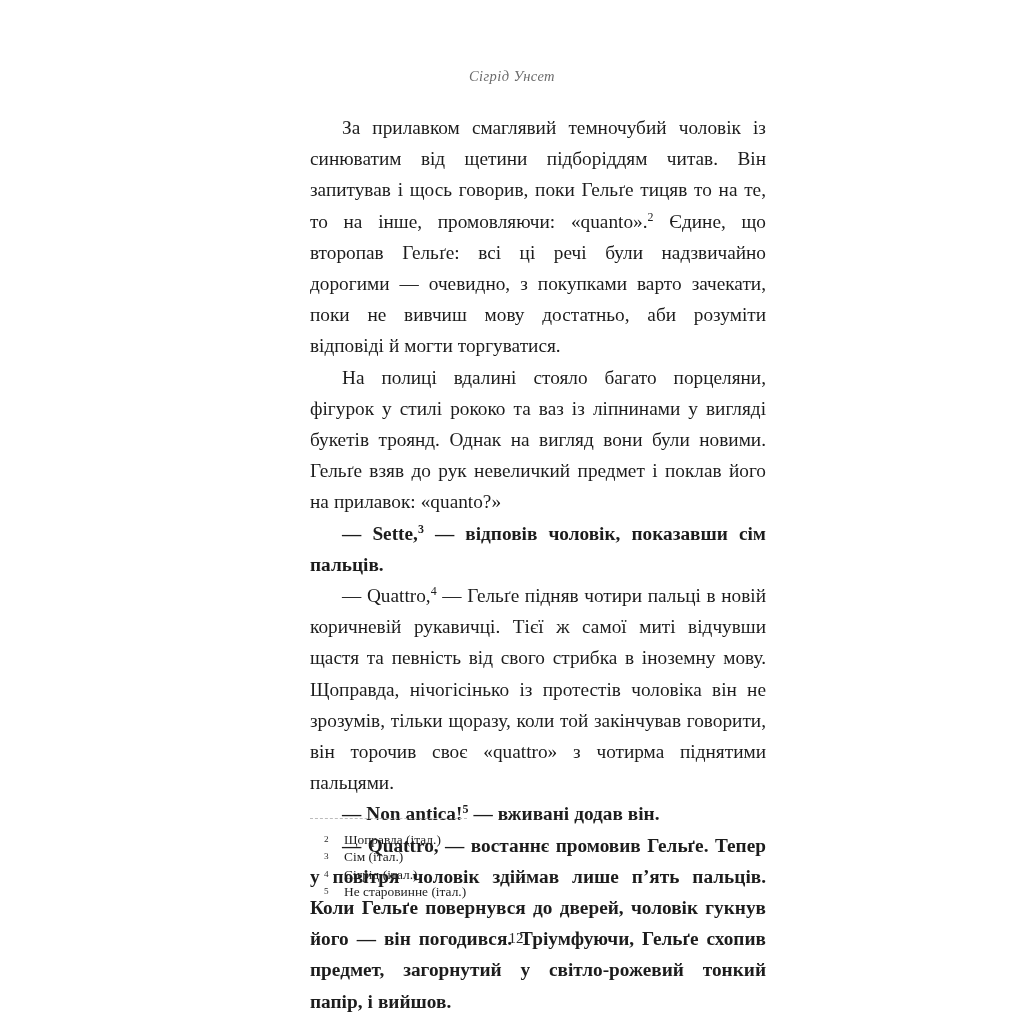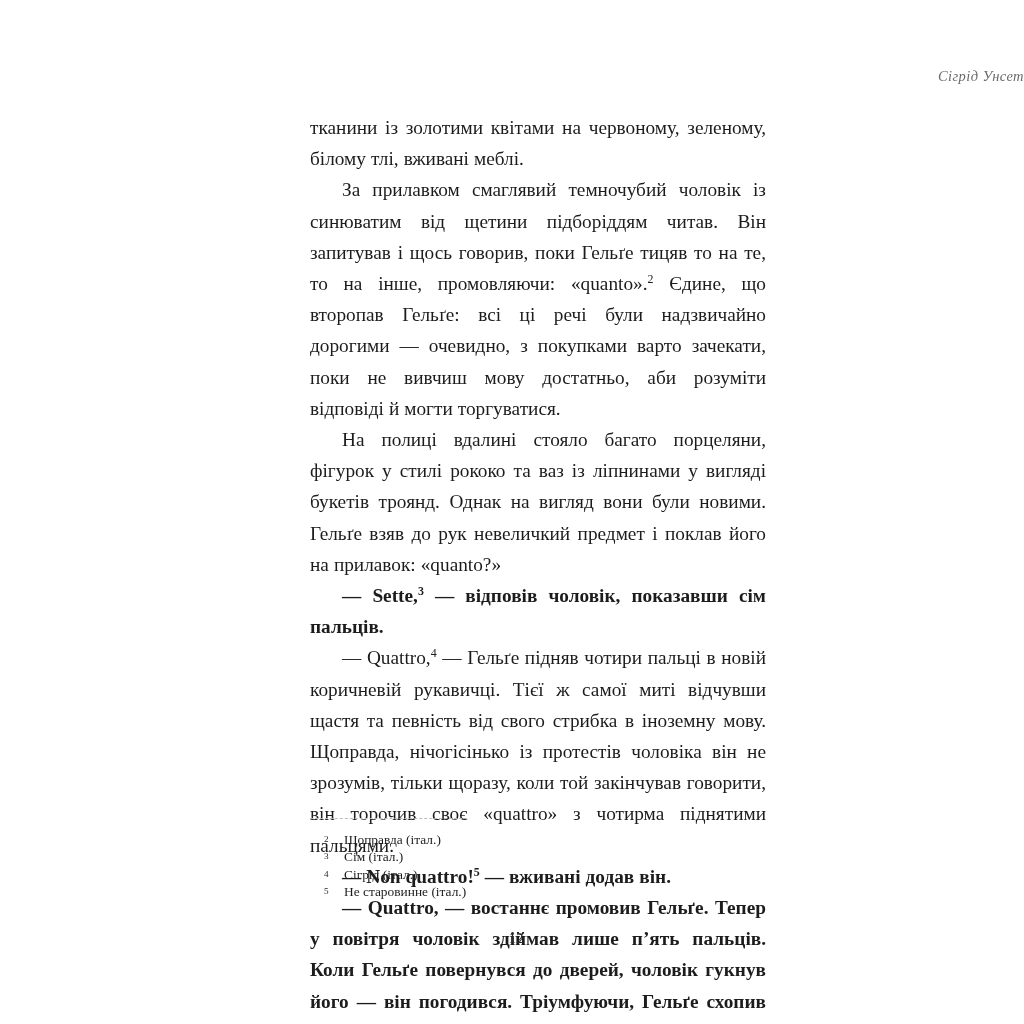--- a/index.html
+++ b/index.html
@@ -21,21 +21,21 @@
     height: 1024px;
     box-sizing: border-box;
   }
 
   
   .running-head {
     position: absolute;
     top: 68px;
     left: 0;
     width: 1024px;
-    text-align: right;
+    text-align: center;
     font-style: italic;
     font-size: 14.5px;
     letter-spacing: 0.4px;
     color: #6b6b6b;
   }
 
   
   .textblock {
     position: absolute;
     left: 310px;
@@ -118,42 +118,39 @@
 </style>
 </head>
 <body>
 
 <div class="page">
 
   <div class="running-head">Сігрід Унсет</div>
 
   <div class="textblock">
 
-    <p class="para noindent">
-      <span>тканини із золотими квітами на червоному, зеленому, білому тлі, вживані меблі.</span>
-    </p>
 
     <p class="para">
       <span>За прилавком смаглявий темночубий чоловік із синюватим від щетини підборіддям читав. Він запитував і щось говорив, поки Гельґе тицяв то на те, то на інше, промовляючи: «quanto».</span><sup class="fn">2</sup><span> Єдине, що второпав Гельґе: всі ці речі були надзвичайно дорогими — очевидно, з покупками варто зачекати, поки не вивчиш мову достатньо, аби розуміти відповіді й могти торгуватися.</span>
     </p>
 
     <p class="para">
       <span>На полиці вдалині стояло багато порцеляни, фігурок у стилі рококо та ваз із ліпнинами у вигляді букетів троянд. Однак на вигляд вони були новими. Гельґе взяв до рук невеличкий предмет і поклав його на прилавок: «quanto?»</span>
     </p>
 
     <p class="para last-line-left">
       <span>— Sette,</span><sup class="fn">3</sup><span> — відповів чоловік, показавши сім пальців.</span>
     </p>
 
     <p class="para">
       <span>— Quattro,</span><sup class="fn">4</sup><span> — Гельґе підняв чотири пальці в новій коричневій рукавичці. Тієї ж самої миті відчувши щастя та певність від свого стрибка в іноземну мову. Щоправда, нічогісінько із протестів чоловіка він не зрозумів, тільки щоразу, коли той закінчував говорити, він торочив своє «quattro» з чотирма піднятими пальцями.</span>
     </p>
 
     <p class="para last-line-left">
-      <span>— Non quattro!</span><sup class="fn">5</sup><span> — вживані додав він.</span>
+      <span>— Non antica!</span><sup class="fn">5</sup><span> — вживані додав він.</span>
     </p>
 
 
     <p class="para last-line-left">
       <span>— Quattro, — востаннє промовив Гельґе. Тепер у повітря чоловік здіймав лише п’ять пальців. Коли Гельґе повернувся до дверей, чоловік гукнув його — він погодився. Тріумфуючи, Гельґе схопив предмет, загорнутий у світло-рожевий тонкий папір, і вийшов.</span>
     </p>
 
   </div>
 
   <div class="footnotes">

